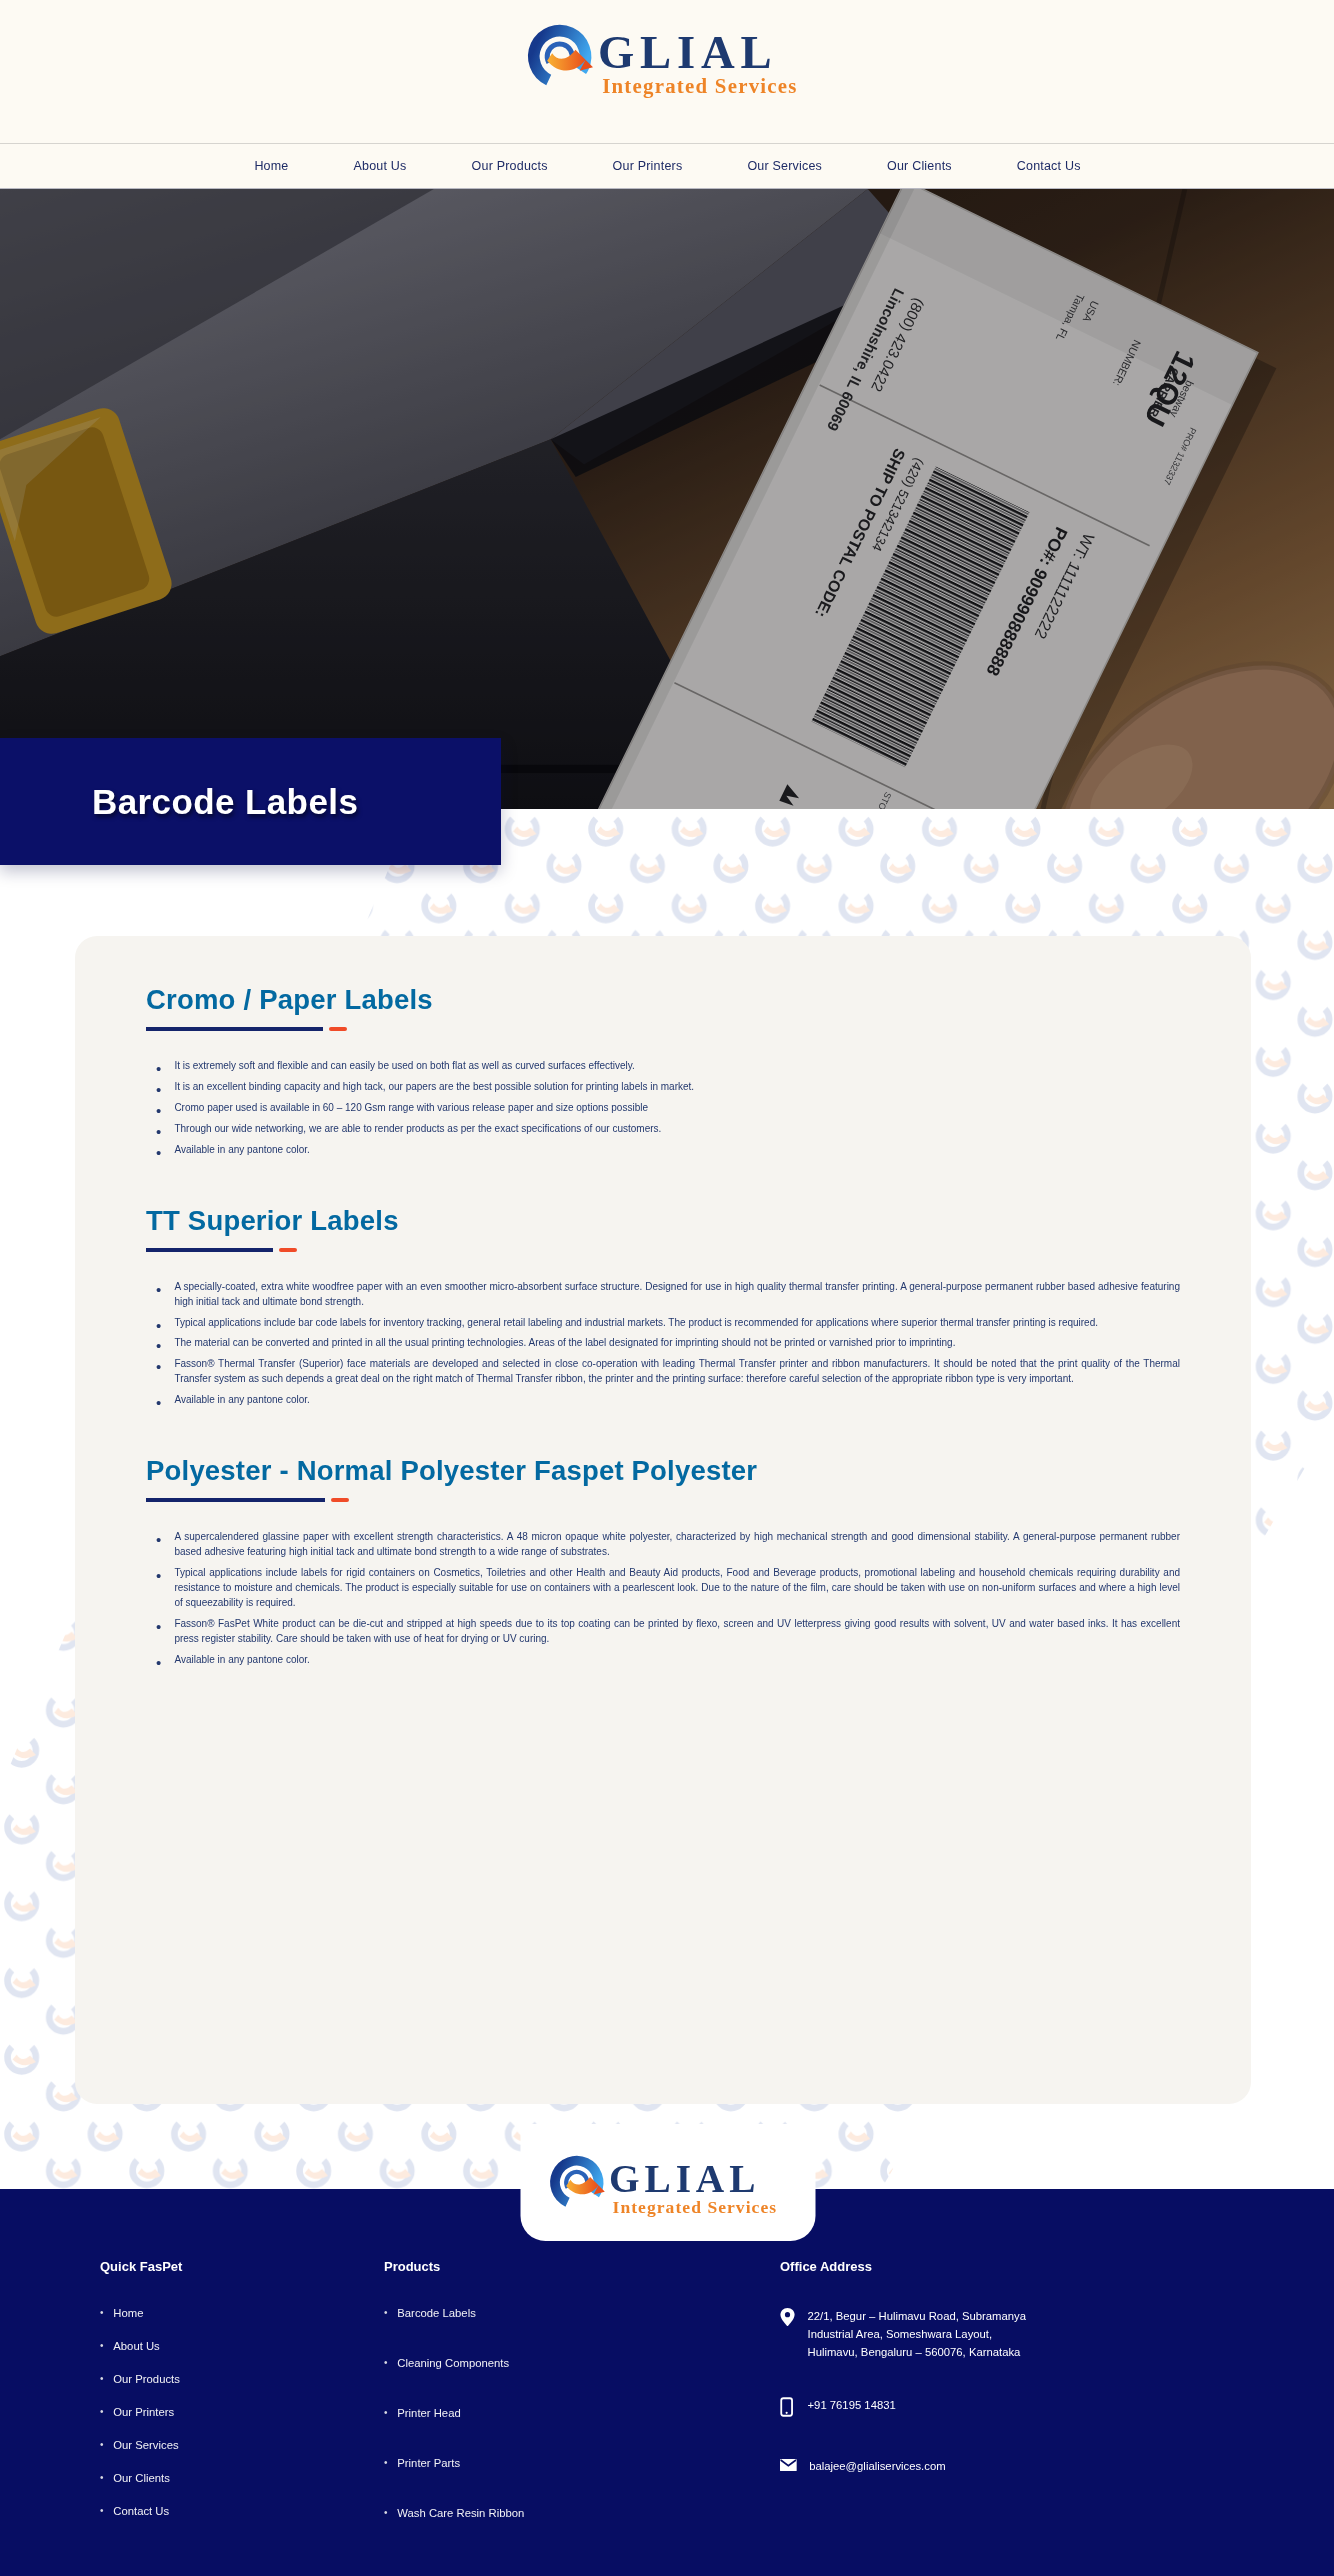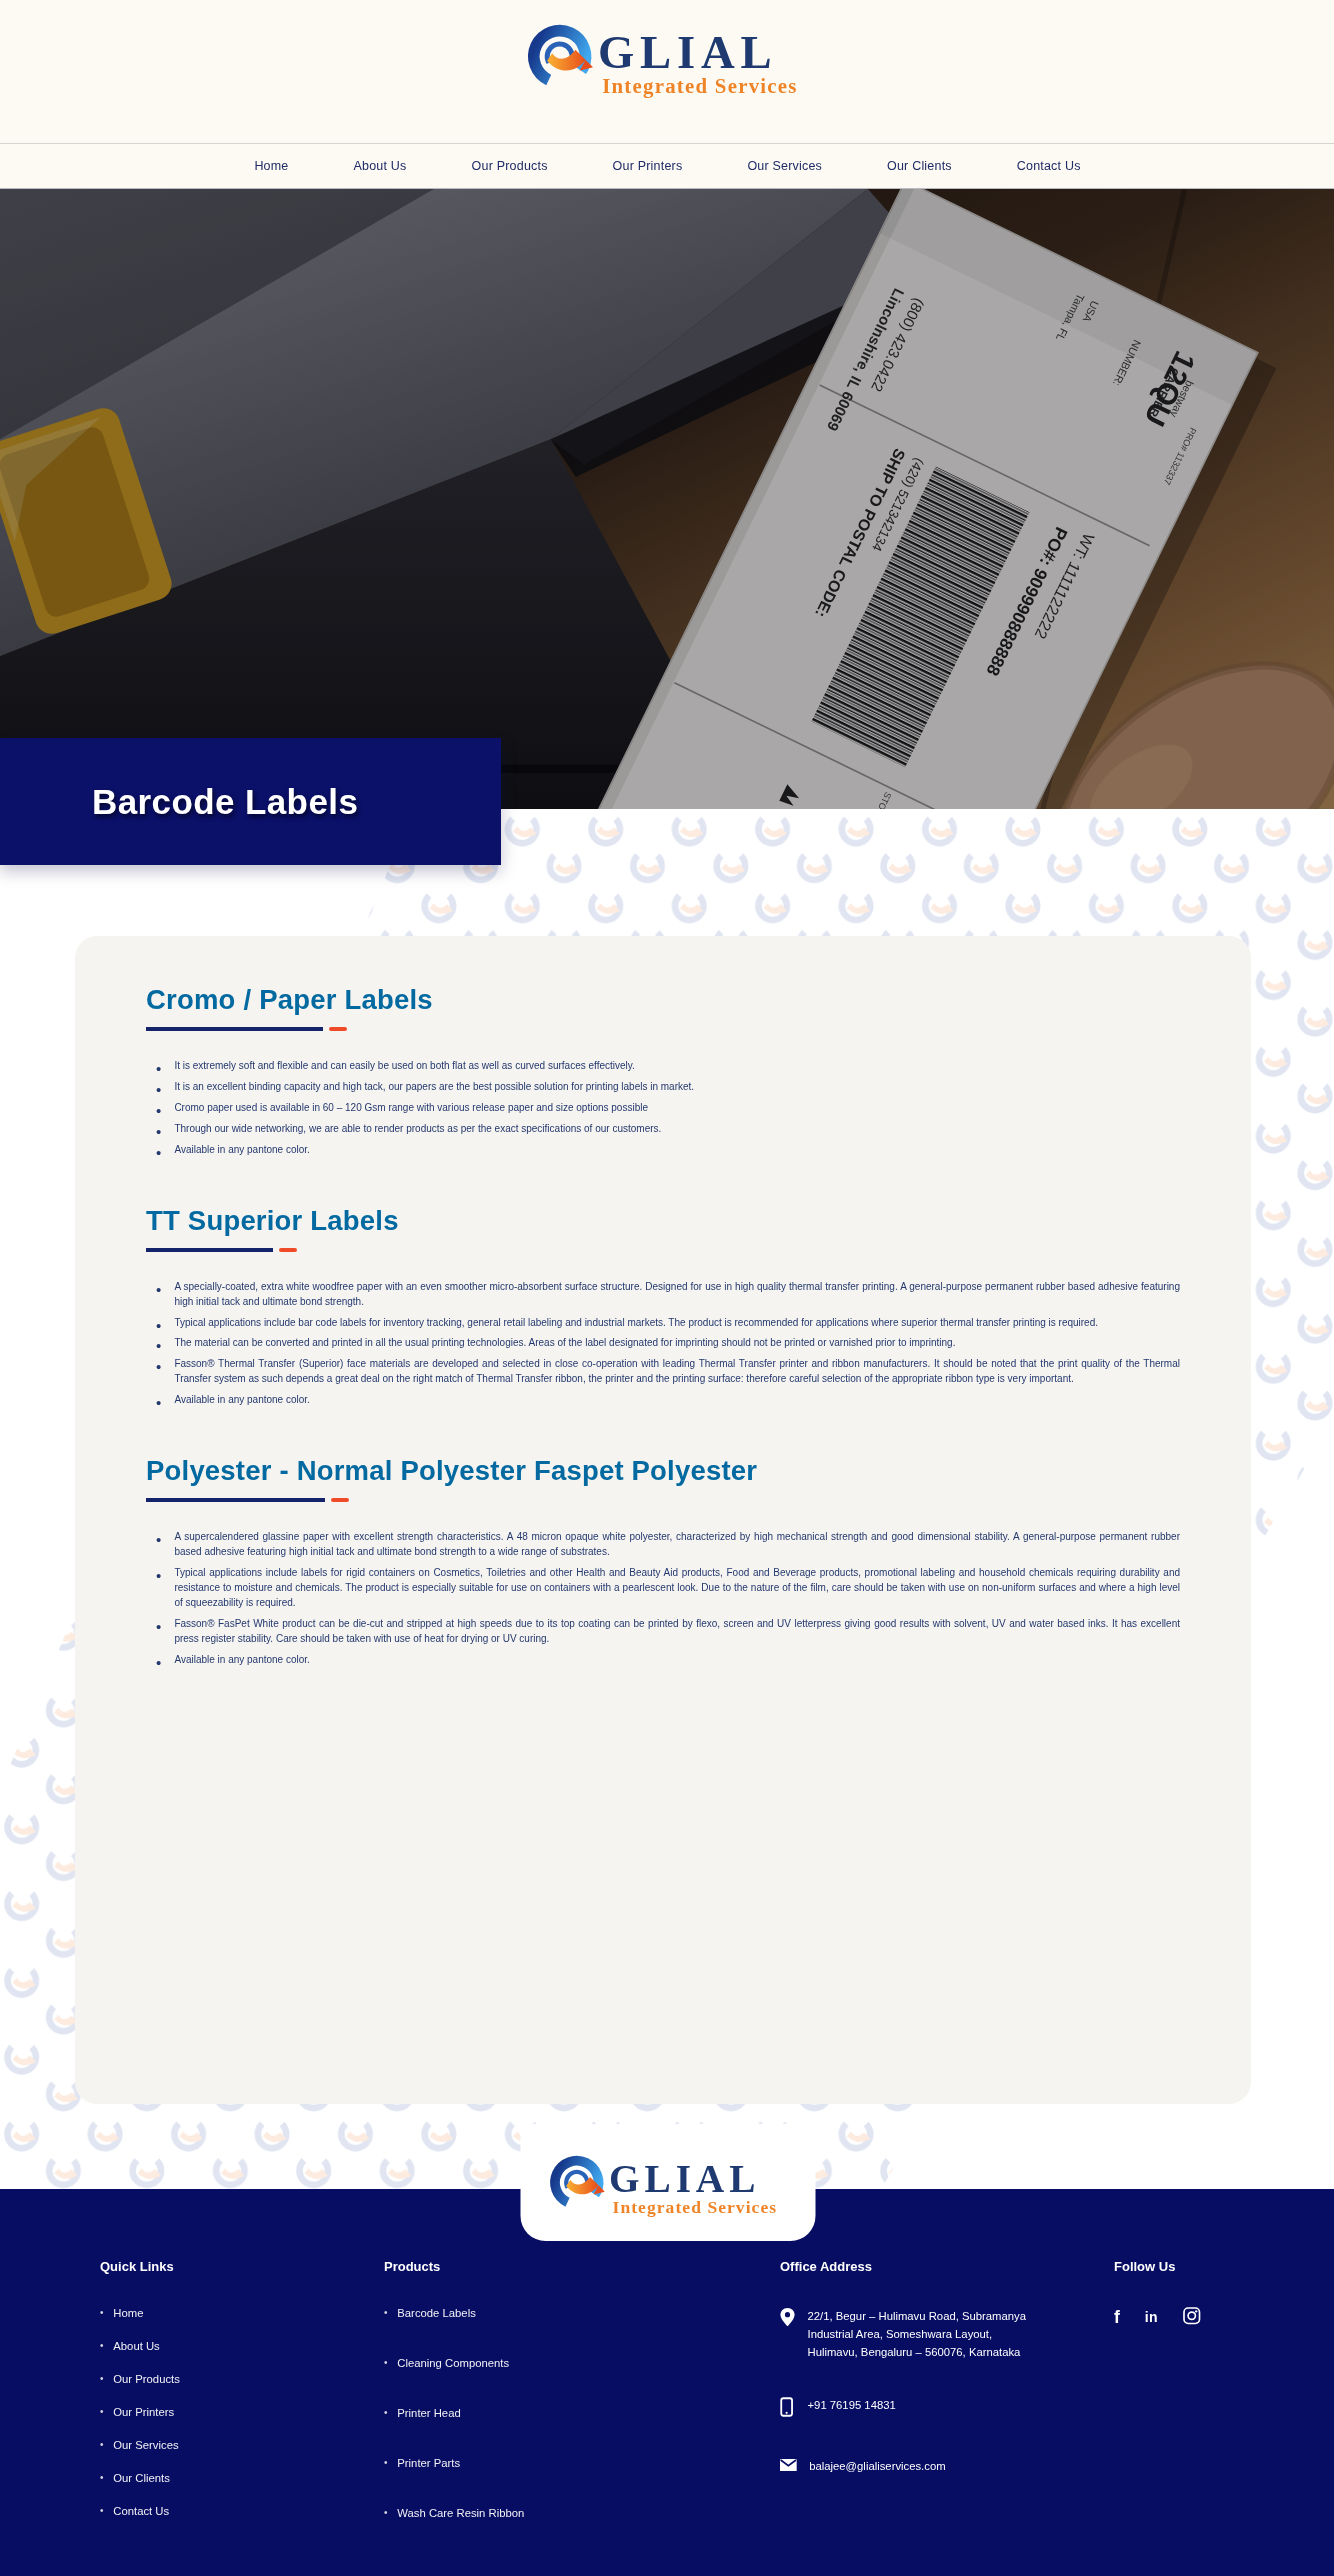--- a/index.html
+++ b/index.html
@@ -317,21 +317,21 @@
           <path d="M 31 4 L 40 13 L 24 17 Z" fill="#e84e1b"></path>
         </g>
         <text x="96" y="66" font-family="Liberation Serif, serif" font-size="56" font-weight="bold" fill="#1e3a70" letter-spacing="7">GLIAL</text>
         <text x="101" y="96" font-family="Liberation Serif, serif" font-size="25" font-weight="bold" fill="#ee8427" letter-spacing="1.5">Integrated Services</text>
       </svg>
     </div>
 
     <div class="footer-cols">
 
       <div class="fcol col-quick">
-        <h4>Quick Links</h4>
+        <h4>Quick FasPet</h4>
         <ul>
           <li><a href="#">Home</a></li>
           <li><a href="#">About Us</a></li>
           <li><a href="#">Our Products</a></li>
           <li><a href="#">Our Printers</a></li>
           <li><a href="#">Our Services</a></li>
           <li><a href="#">Our Clients</a></li>
           <li><a href="#">Contact Us</a></li>
         </ul>
       </div>
@@ -371,32 +371,18 @@
           <span class="oicon">
             <svg width="16.7" height="12.5" viewBox="0 0 20 15">
                 <rect width="20" height="15" rx="1.5" fill="#fff"></rect>
                 <path d="M0.8 1.2 L10 8 L19.2 1.2" fill="none" stroke="#070d63" stroke-width="2"></path>
               </svg>
           </span>
           <span class="otext">balajee@glialiservices.com</span>
         </div>
       </div>
 
-      <div class="fcol col-follow">
-        <h4>Follow Us</h4>
-        <div class="social">
-          <span class="sicon fb-glyph">f</span>
-          <span class="sicon li-glyph">in</span>
-          <span class="sicon">
-            <svg width="17.5" height="17.5" viewBox="0 0 21 21">
-                <rect x="1.2" y="1.2" width="18.6" height="18.6" rx="5" fill="none" stroke="#fff" stroke-width="2"></rect>
-                <circle cx="10.5" cy="10.5" r="4.4" fill="none" stroke="#fff" stroke-width="2"></circle>
-                <circle cx="15.8" cy="5.2" r="1.4" fill="#fff"></circle>
-              </svg>
-          </span>
-        </div>
-      </div>
 
     </div>
   </div>
 
 </div>
 
 
 </body></html>

